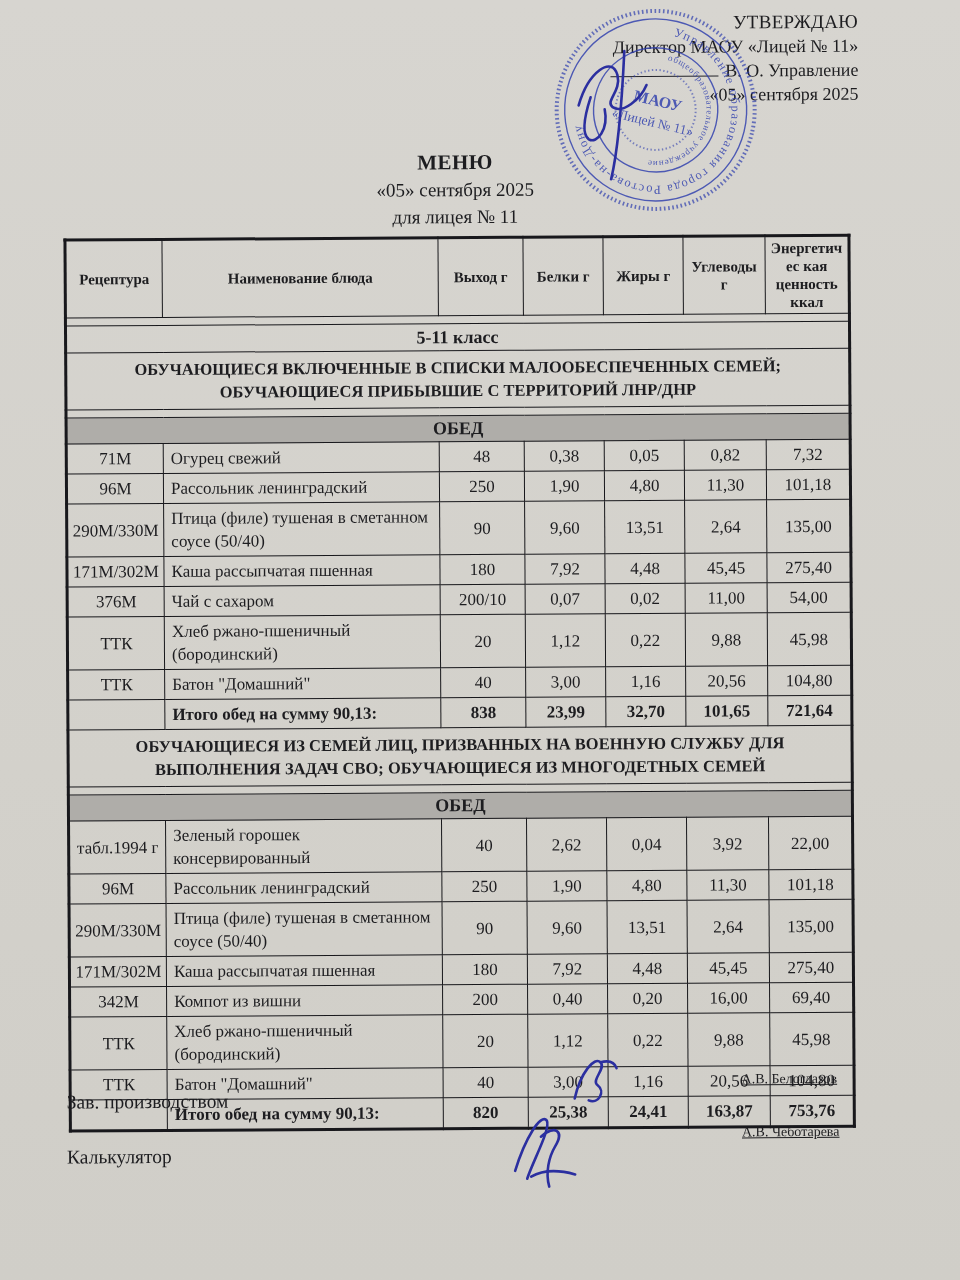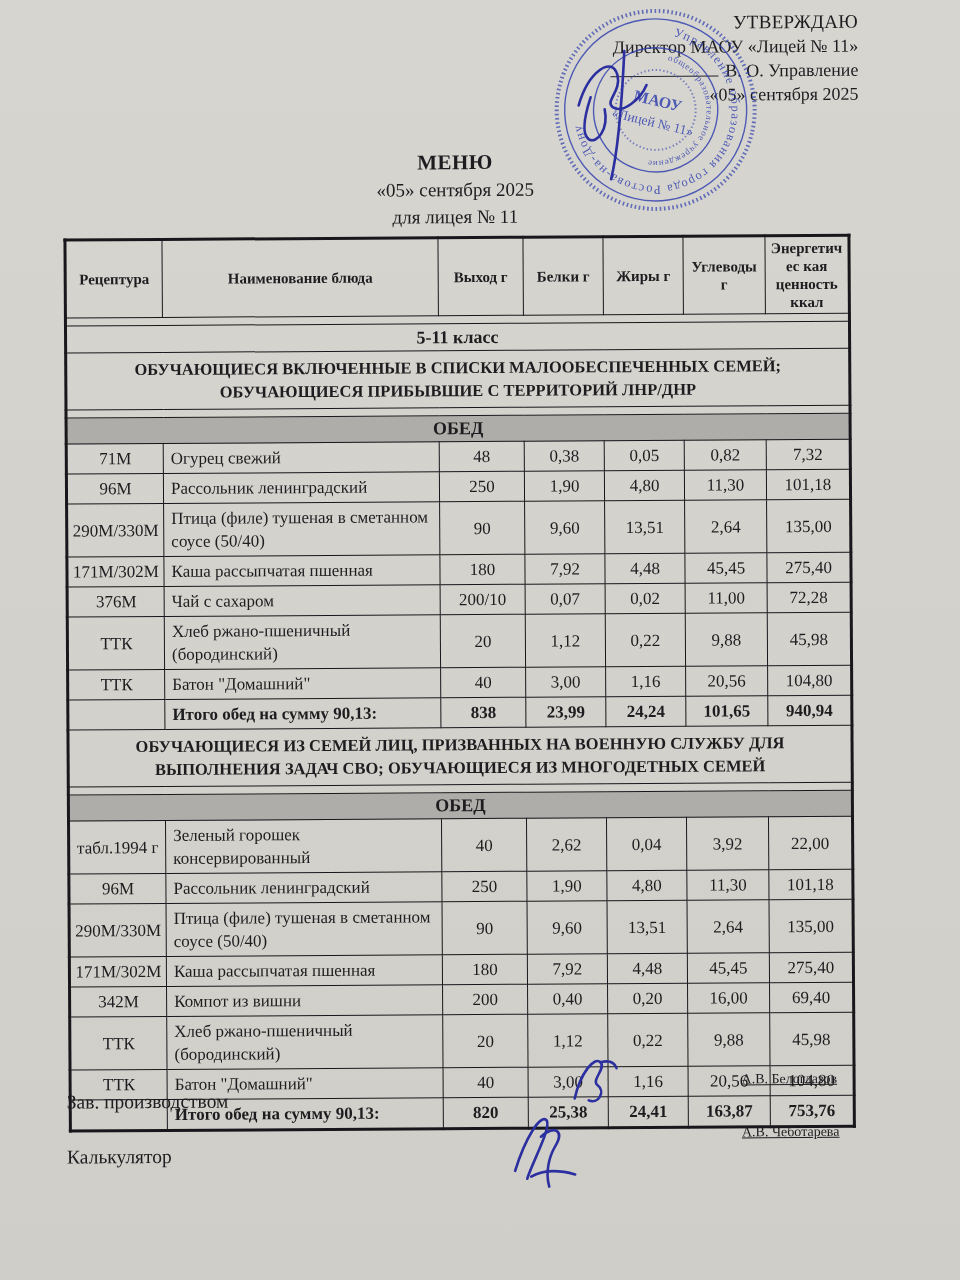--- a/index.html
+++ b/index.html
@@ -168,21 +168,21 @@
               <td class="num">45,45</td>
               <td class="num">275,40</td>
             </tr>
             <tr>
               <td class="recipe">376М</td>
               <td class="dish">Чай с сахаром</td>
               <td class="num">200/10</td>
               <td class="num">0,07</td>
               <td class="num">0,02</td>
               <td class="num">11,00</td>
-              <td class="num">72,28</td>
+              <td class="num">54,00</td>
             </tr>
             <tr>
               <td class="recipe">ТТК</td>
               <td class="dish">Хлеб ржано-пшеничный (бородинский)</td>
               <td class="num">20</td>
               <td class="num">1,12</td>
               <td class="num">0,22</td>
               <td class="num">9,88</td>
               <td class="num">45,98</td>
             </tr>
@@ -193,23 +193,23 @@
               <td class="num">3,00</td>
               <td class="num">1,16</td>
               <td class="num">20,56</td>
               <td class="num">104,80</td>
             </tr>
             <tr class="total-row">
               <td class="recipe"></td>
               <td class="dish">Итого обед на сумму 90,13:</td>
               <td class="num">838</td>
               <td class="num">23,99</td>
-              <td class="num">24,24</td>
+              <td class="num">32,70</td>
               <td class="num">101,65</td>
-              <td class="num">940,94</td>
+              <td class="num">721,64</td>
             </tr>
             <tr>
               <td class="section-title" colspan="7">ОБУЧАЮЩИЕСЯ ИЗ СЕМЕЙ ЛИЦ, ПРИЗВАННЫХ НА ВОЕННУЮ СЛУЖБУ ДЛЯ ВЫПОЛНЕНИЯ ЗАДАЧ СВО; ОБУЧАЮЩИЕСЯ ИЗ МНОГОДЕТНЫХ СЕМЕЙ</td>
             </tr>
             <tr>
               <td class="spacer" colspan="7"></td>
             </tr>
             <tr>
               <td class="meal" colspan="7">ОБЕД</td>
             </tr>

